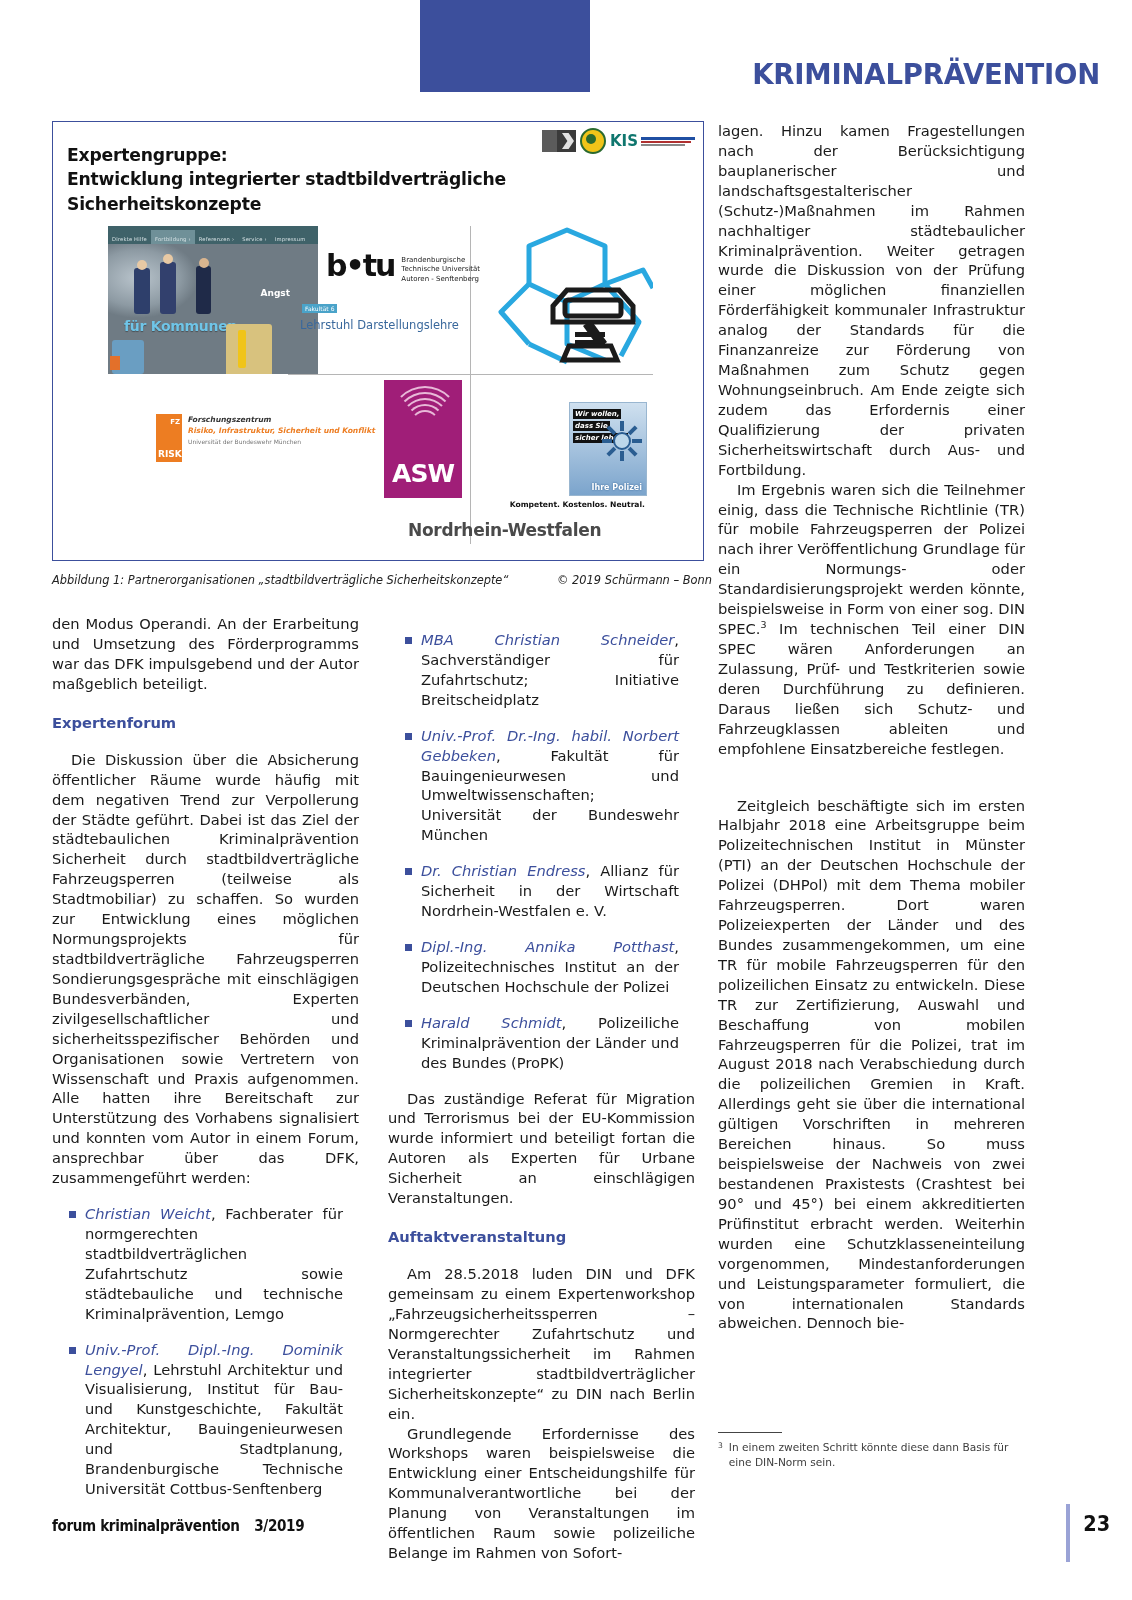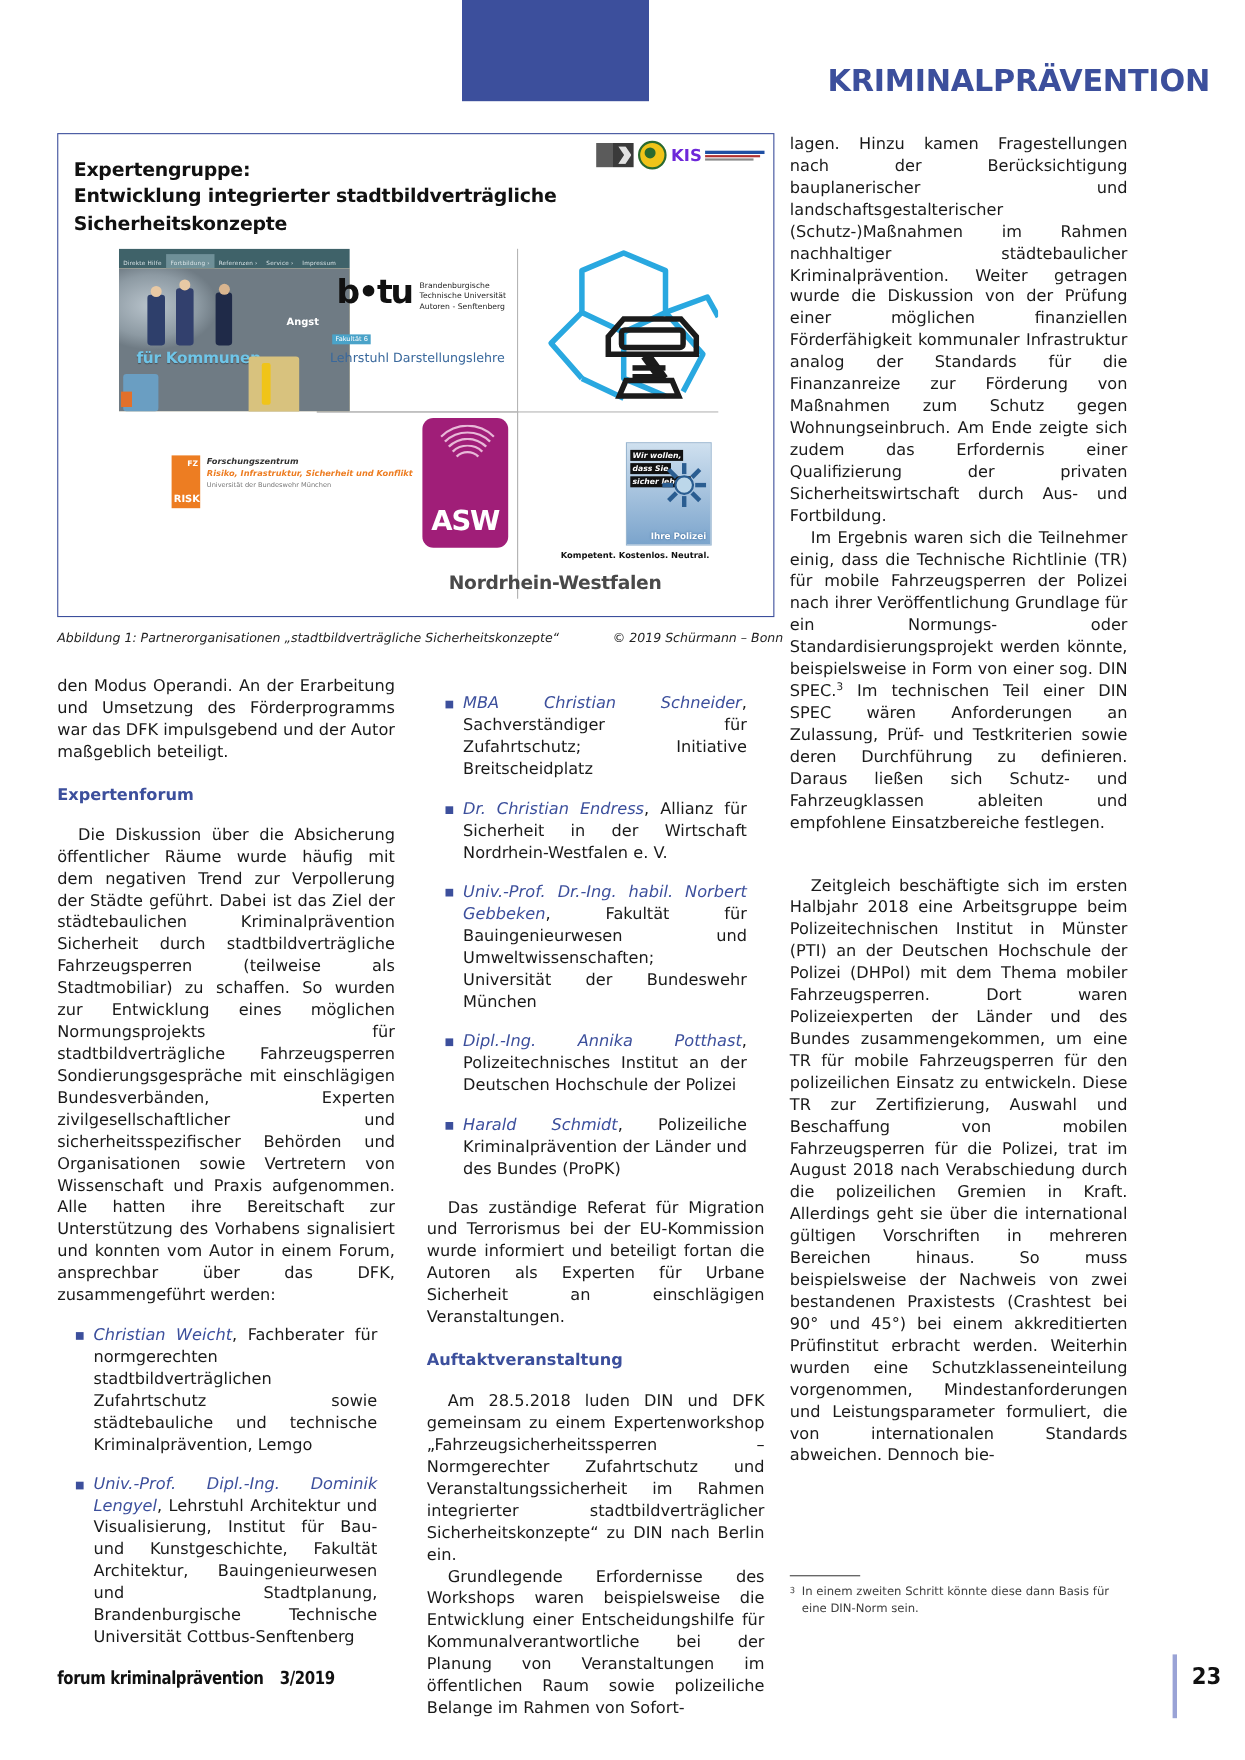--- a/index.html
+++ b/index.html
@@ -105,21 +105,21 @@
   .logo-seal:after {
     content: "";
     position: absolute; left: 4px; top: 4px;
     width: 10px; height: 10px; border-radius: 50%;
     background: #2a6a2f;
   }
   .logo-kis {
     display: flex; align-items: center; gap: 3px;
   }
   .logo-kis .kis-k {
-    font-size: 15px; font-weight: bold; color: #6d28d9; line-height: 1;
+    font-size: 15px; font-weight: bold; color: #0f766e; line-height: 1;
   }
   .logo-kis .kis-lines {
     display: flex; flex-direction: column; gap: 1px;
   }
   .logo-kis .kis-lines i {
     display: block; height: 3px; width: 54px;
     background: #1f4fa3;
   }
   .logo-kis .kis-lines i.small {
     height: 2px; width: 50px; background: #b03030;
@@ -200,37 +200,37 @@
     background: transparent;
   }
   .pz-a { left: 180px; top: 0px; width: 182px; height: 148px; border-left: none; border-top: none; }
   .pz-b { left: 180px; top: 148px; width: 182px; height: 170px; border-left: none; border-bottom: none; }
   .pz-c { left: 362px; top: 148px; width: 183px; height: 170px; border-bottom: none; border-right: none; }
 
   .btu-logo {
     position: absolute; left: 198px; top: 26px;
     display: flex; align-items: flex-start; gap: 7px;
   }
-  .btu-mark { font-size: 30px; font-weight: bold; color: #111; letter-spacing: -2px; line-height: .9; }
+  .btu-mark { font-size: 30px; font-weight: bold; color: #111; letter-spacing: -2px; line-height: .9; margin-left: 20px; }
   .btu-txt { font-size: 7px; color: #222; line-height: 1.35; padding-top: 4px; }
 
   .hexnet {
     position: absolute; right: 0; top: 0; width: 182px; height: 150px;
   }
   .lehrstuhl {
     position: absolute; left: 192px; top: 92px;
     font-size: 11.5px; color: #39689c;
   }
   .lehr-tag {
     position: absolute; left: 194px; top: 78px;
     font-size: 6px; color: #fff; background: #4aa3c9; padding: 1px 3px;
   }
   .asw-logo {
     position: absolute; left: 276px; top: 154px;
-    width: 78px; height: 118px; border-radius: 10px;
+    width: 78px; height: 118px; border-radius: 0;
     background: #a01e78;
     overflow: hidden;
   }
   .asw-logo .arcs {
     position: absolute; left: 6px; top: 6px; width: 66px; height: 58px;
   }
   .asw-logo .arcs i {
     position: absolute; left: 0; top: 0;
     border: 2.5px solid #e8b9d8;
     border-bottom-color: transparent; border-left-color: transparent; border-right-color: transparent;
@@ -541,22 +541,22 @@
   <p class="indent">Die Diskussion über die Absicherung öffentlicher Räume wurde häufig mit dem negativen Trend zur Verpollerung der Städte geführt. Dabei ist das Ziel der städtebaulichen Kriminalprävention Sicherheit durch stadtbildverträgliche Fahrzeugsperren (teilweise als Stadtmobiliar) zu schaffen. So wurden zur Entwicklung eines möglichen Normungsprojekts für stadtbildverträgliche Fahrzeugsperren Sondierungsgespräche mit einschlägigen Bundesverbänden, Experten zivilgesellschaftlicher und sicherheitsspezifischer Behörden und Organisationen sowie Vertretern von Wissenschaft und Praxis aufgenommen. Alle hatten ihre Bereitschaft zur Unterstützung des Vorhabens signalisiert und konnten vom Autor in einem Forum, ansprechbar über das DFK, zusammengeführt werden:</p>
   <ul class="bullets">
     <li><span class="name">Christian Weicht</span><span>, Fachberater für normgerechten stadtbildverträglichen Zufahrtschutz sowie städtebauliche und technische Kriminalprävention, Lemgo</span></li>
     <li><span class="name">Univ.-Prof. Dipl.-Ing. Dominik Lengyel</span><span>, Lehrstuhl Architektur und Visualisierung, Institut für Bau- und Kunstgeschichte, Fakultät Architektur, Bauingenieurwesen und Stadtplanung, Brandenburgische Technische Universität Cottbus-Senftenberg</span></li>
   </ul>
 </div>
 
 <div class="col col-mid">
   <ul class="bullets">
     <li><span class="name">MBA Christian Schneider</span><span>, Sachverständiger für Zufahrtschutz; Initiative Breitscheidplatz</span></li>
+    <li><span class="name">Univ.-Prof. Dr.-Ing. habil. Norbert Gebbeken</span><span>, Fakultät für Bauingenieurwesen und Umweltwissenschaften; Universität der Bundeswehr München</span></li>
     <li><span class="name">Dr. Christian Endress</span><span>, Allianz für Sicherheit in der Wirtschaft Nordrhein-Westfalen e. V.</span></li>
-    <li><span class="name">Univ.-Prof. Dr.-Ing. habil. Norbert Gebbeken</span><span>, Fakultät für Bauingenieurwesen und Umweltwissenschaften; Universität der Bundeswehr München</span></li>
     <li><span class="name">Dipl.-Ing. Annika Potthast</span><span>, Polizeitechnisches Institut an der Deutschen Hochschule der Polizei</span></li>
     <li><span class="name">Harald Schmidt</span><span>, Polizeiliche Kriminalprävention der Länder und des Bundes (ProPK)</span></li>
   </ul>
   <p class="indent">Das zuständige Referat für Migration und Terrorismus bei der EU-Kommission wurde informiert und beteiligt fortan die Autoren als Experten für Urbane Sicherheit an einschlägigen Veranstaltungen.</p>
   <div class="sp-before"></div>
   <h3 class="section">Auftaktveranstaltung</h3>
   <div class="sp-after"></div>
   <p class="indent">Am 28.5.2018 luden DIN und DFK gemeinsam zu einem Expertenworkshop „Fahrzeugsicherheitssperren – Normgerechter Zufahrtschutz und Veranstaltungssicherheit im Rahmen integrierter stadtbildverträglicher Sicherheitskonzepte“ zu DIN nach Berlin ein.</p>
   <p class="indent">Grundlegende Erfordernisse des Workshops waren beispielsweise die Entwicklung einer Entscheidungshilfe für Kommunalverantwortliche bei der Planung von Veranstaltungen im öffentlichen Raum sowie polizeiliche Belange im Rahmen von Sofort-</p>
 </div>

